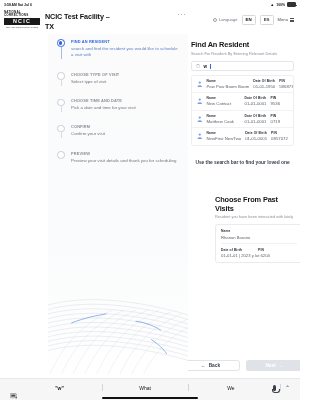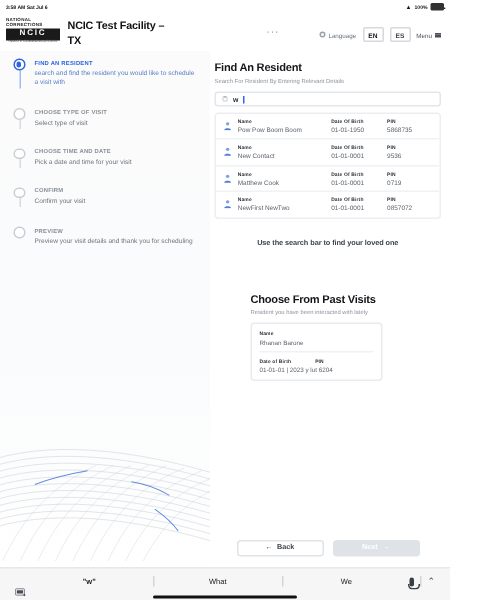--- a/index.html
+++ b/index.html
@@ -37,21 +37,21 @@
   }
   .batt-body::after{
     content:""; position:absolute; right:-1.6px; top:1.3px;
     width:1px; height:1.8px; background:#333; border-radius:0 1px 1px 0;
   }
   .wifi-ico { font-size: 4px; }
 
   
   .appbar {
     display: flex;
-    align-items: center;
+    align-items: flex-start;
     padding: 1px 6px 3px 4px;
     gap: 5px;
     flex: none;
     background:#fff;
   }
   .logo {
     width: 36px; flex: none;
     display:flex; flex-direction:column; align-items:center;
     padding-top:1px;
   }
@@ -103,20 +103,21 @@
   .menu-label { font-size:4.2px; color:#4b5058; }
   .hamb { display:flex; flex-direction:column; gap:0.8px; }
   .hamb i { display:block; width:4.4px; height:0.55px; background:#4b5058; }
 
   
   .content {
     flex: 1;
     display: flex;
     position: relative;
     overflow: hidden;
+    padding-left: 48px;
   }
 
   
   .stepper-pane {
     width: 140px; flex:none;
     background: linear-gradient(180deg,#fbfbfc 0%, #fafbfc 60%, #ffffff 100%);
     position: relative;
     padding: 5px 6px 0 9px;
     border-radius: 0 0 6px 0;
     overflow:hidden;

